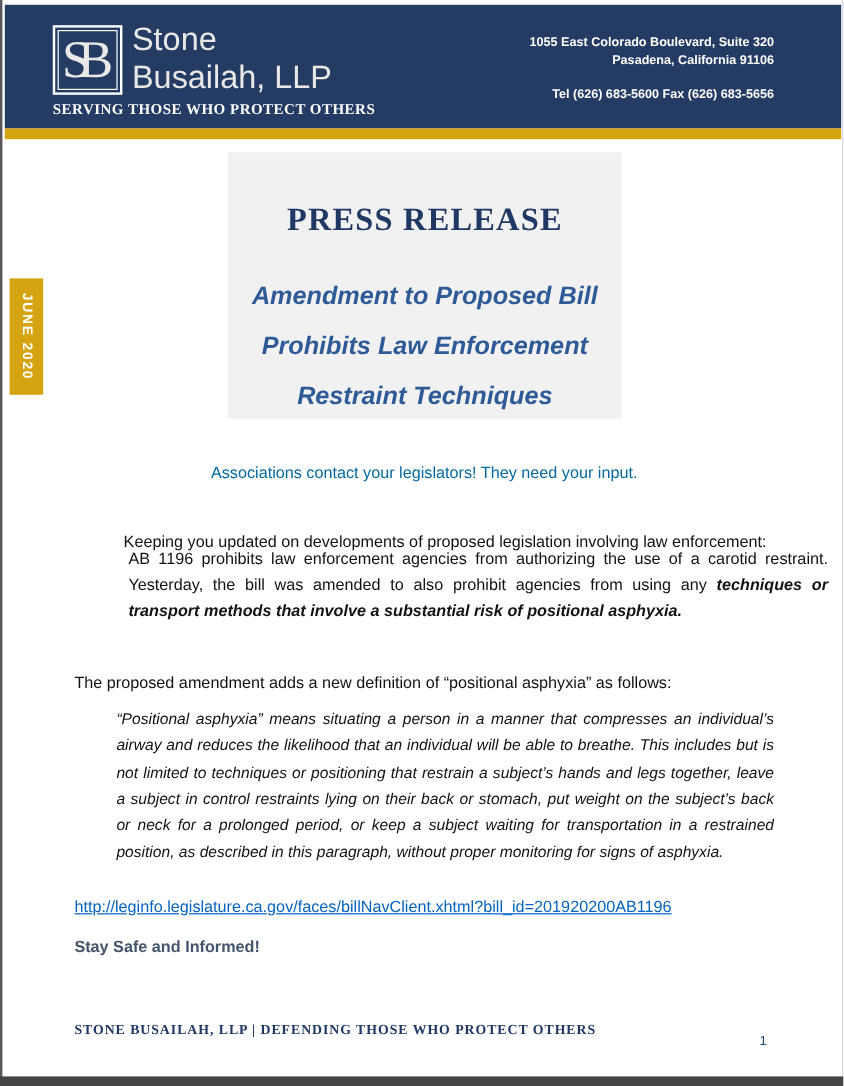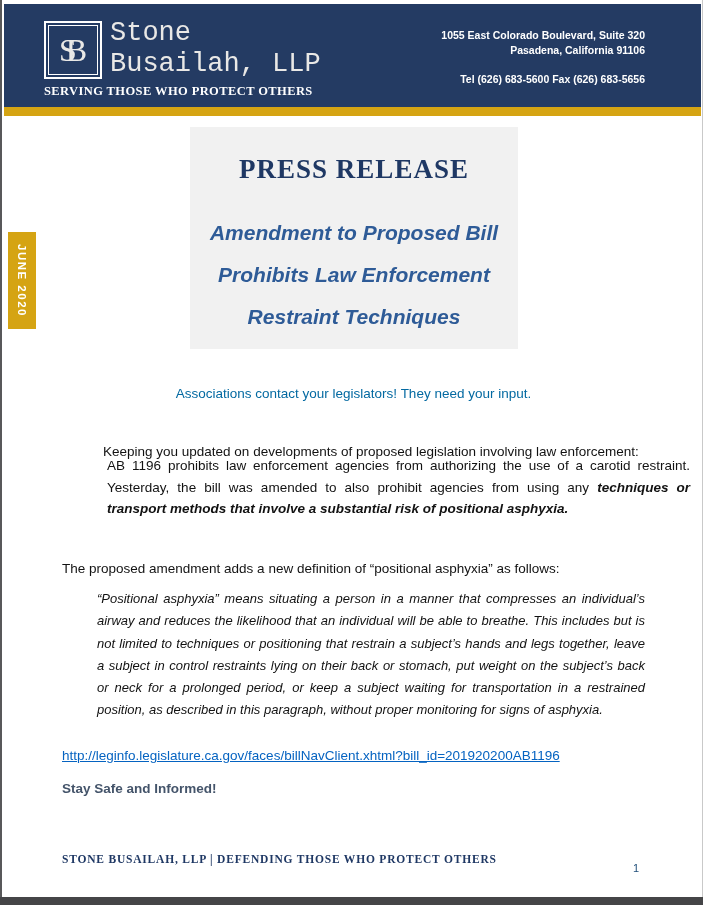--- a/index.html
+++ b/index.html
@@ -33,30 +33,30 @@
     border: 2px solid #ffffff;
     padding: 2px;
   }
   .logo-inner {
     width: 100%; height: 100%;
     border: 1px solid #ffffff;
     display: flex; align-items: center; justify-content: center;
   }
   .logo-monogram {
     font-family: "Liberation Serif", serif;
-    font-size: 32px;
+    font-size: 44px;
     color: #e9e8e6;
     letter-spacing: -11px;
     padding-right: 11px;
     line-height: 1;
   }
   .firm-name {
     position: absolute;
     left: 106px; top: 14px;
-    font-family: Liberation Mono, monospace;
+    font-family: Liberation Sans, sans-serif;
     color: #e9e8e6;
     font-size: 27px;
     line-height: 31px;
   }
   .firm-tagline {
     position: absolute;
     left: 40px; top: 80px;
     font-family: "Liberation Serif", serif;
     font-weight: bold;
     color: #ffffff;
@@ -100,21 +100,21 @@
 
   
   .press-box {
     position: absolute;
     left: 190px; top: 127px;
     width: 328px; height: 222px;
     background: #f1f1f1;
     text-align: center;
   }
   .press-title {
-    margin-top: 27px;
+    margin-top: 41px;
     font-family: "Liberation Serif", serif;
     font-weight: bold;
     font-size: 27px;
     letter-spacing: 1px;
     color: #1f3864;
   }
   .press-subtitle {
     margin-top: 27px;
     font-style: italic;
     font-weight: 600;

